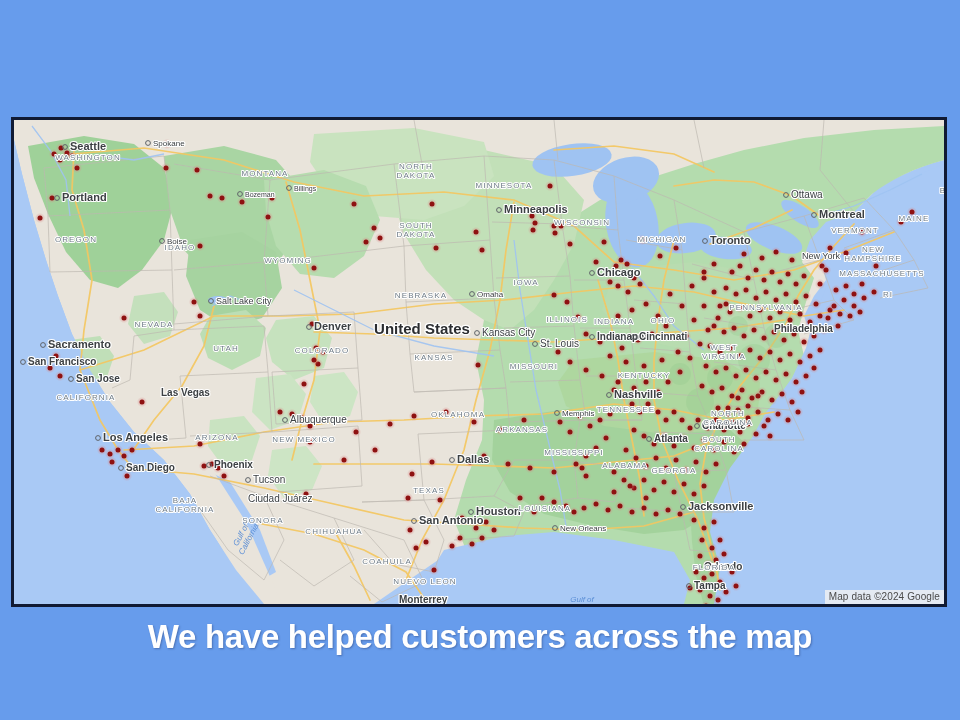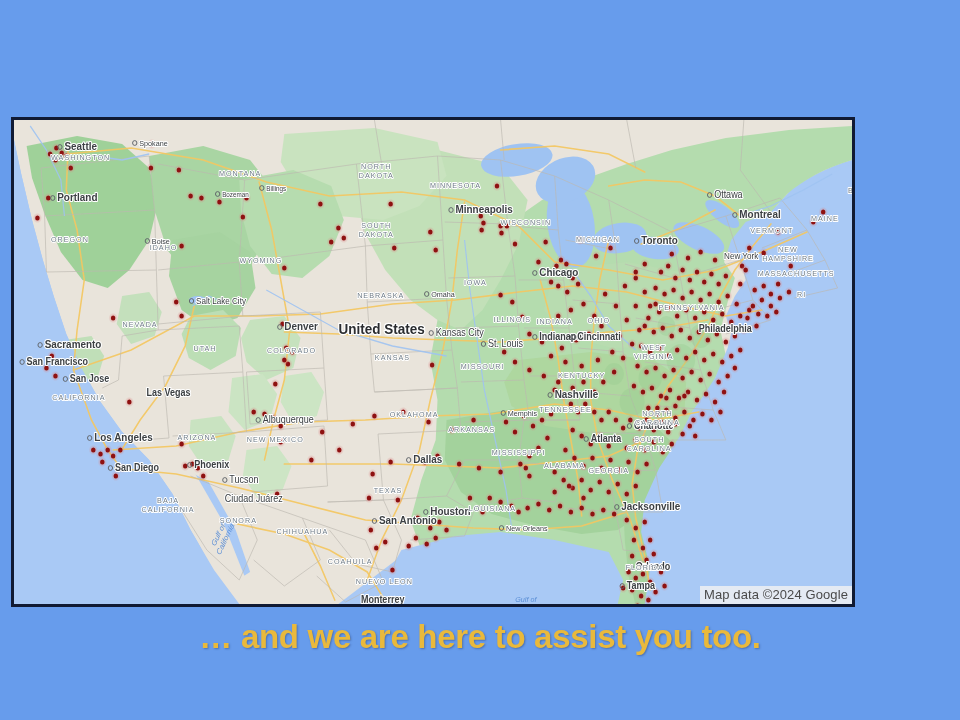--- a/index.html
+++ b/index.html
@@ -26,21 +26,21 @@
   .foot-line{
     font-size:33px;font-weight:bold;letter-spacing:-0.3px;white-space:nowrap;
     text-shadow:1px 1px 2px rgba(40,60,110,.45);
     line-height:46px;
   }
   .foot-white{color:#FFFFFF;}
   .foot-gold{color:#E9B93C;}
 
   
   .map-frame{
-    position:absolute;left:11px;top:117px;width:844px;height:490px;
+    position:absolute;left:11px;top:117px;width:936px;height:490px;
     border:3px solid #101A33;
     box-sizing:border-box;
     background:#E8E3DA;
     overflow:hidden;
   }
   .map-canvas{position:absolute;inset:0;}
   .map-canvas svg{display:block;width:100%;height:100%;}
 
   
   .markers{position:absolute;inset:0;pointer-events:none;}
@@ -48,21 +48,21 @@
 
   
   .labels{position:absolute;inset:0;}
   .labels svg{display:block;width:100%;height:100%;}
 
   
   .attrib{
     position:absolute;right:0px;bottom:0px;
     background:rgba(242,242,242,.80);
     color:#4A4A4A;
-    font-size:13px;
+    font-size:10px;
     padding:1px 4px 2px 4px;
     font-family:"Liberation Sans", sans-serif;
     letter-spacing:.1px;
     white-space:nowrap;
   }
 </style>
 </head>
 <body>
 
 <div class="slide">
@@ -862,16 +862,16 @@
             <text x="568" y="482"><tspan x="568" dy="0">Gulf of</tspan></text>
           </g>
         <text id="label-country" x="408" y="214" font-family="Liberation Sans, sans-serif" font-size="15" font-weight="bold" fill="#2B2D30" text-anchor="middle" paint-order="stroke" stroke="#FFFFFF" stroke-width="2.6" stroke-linejoin="round">United States</text>
       </svg>
     </div>
 
     <div class="attrib">Map data ©2024 Google</div>
   </div>
 
   <div class="footer">
-    <div class="foot-line foot-gold">… and we are here to assist you too.</div>
+    <div class="foot-line foot-white">We have helped customers across the map</div>
   </div>
 
 </div>
 
 </body></html>

